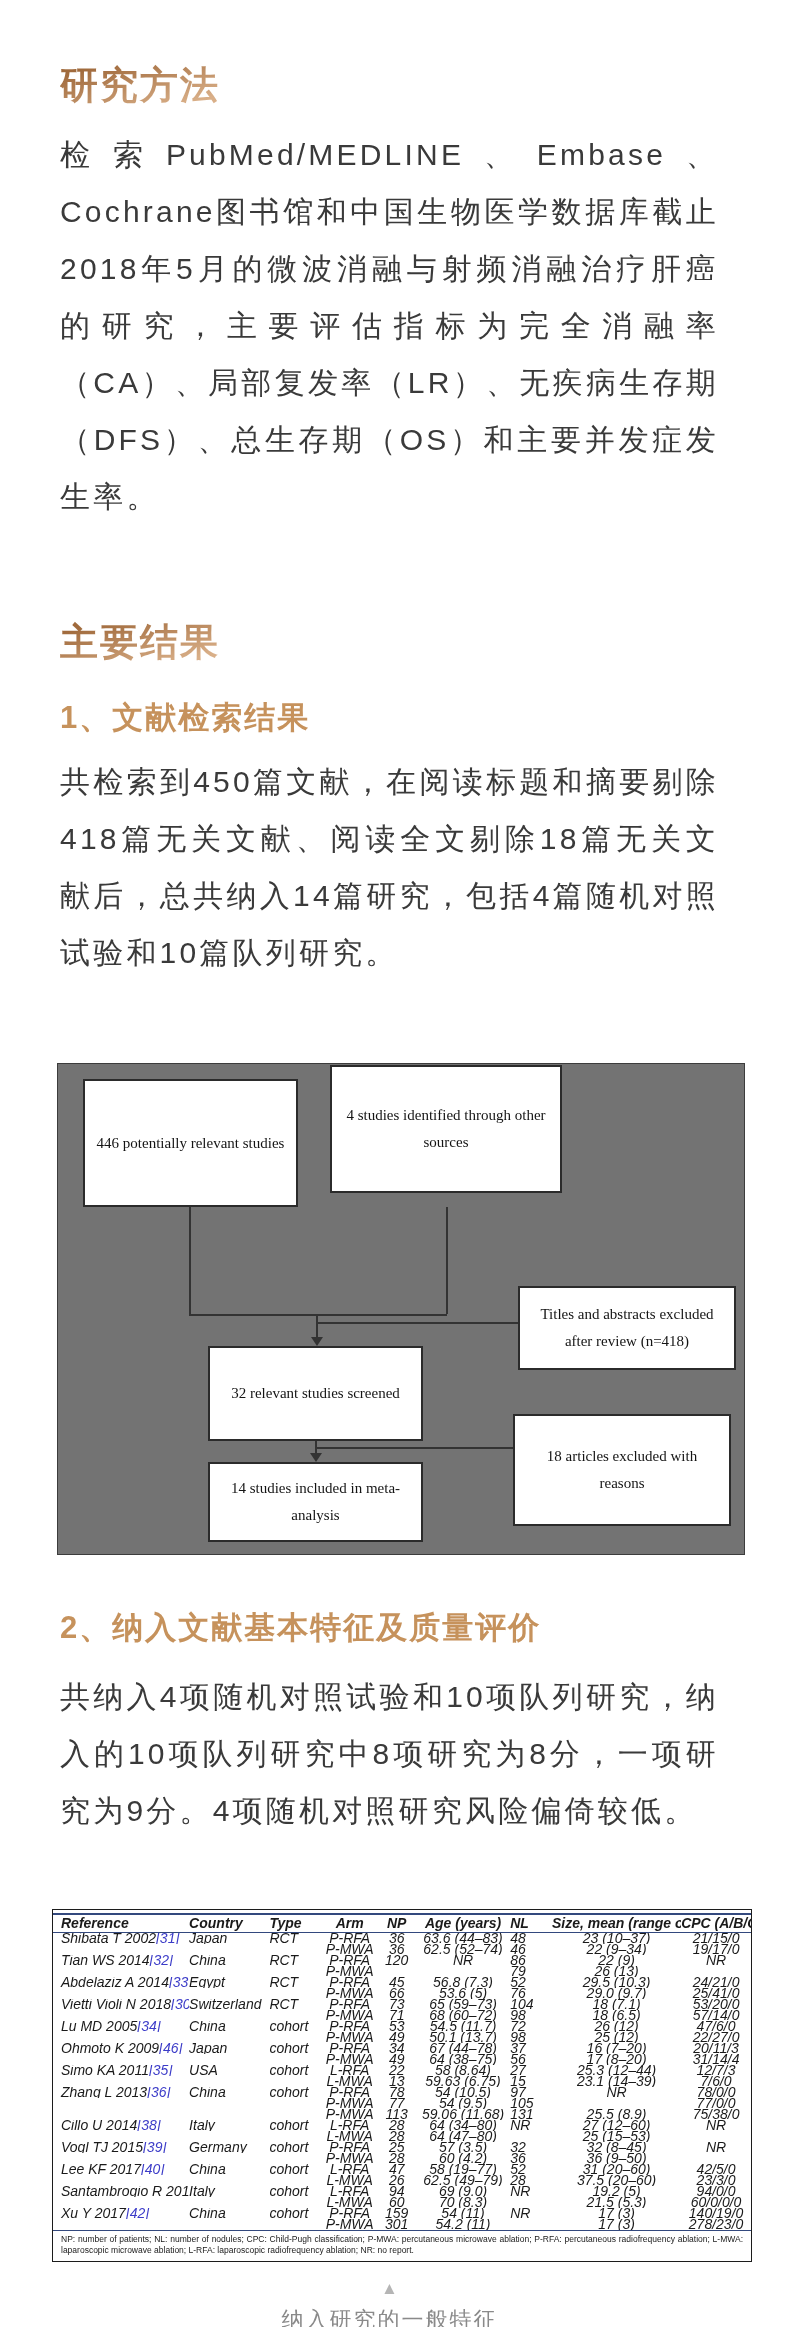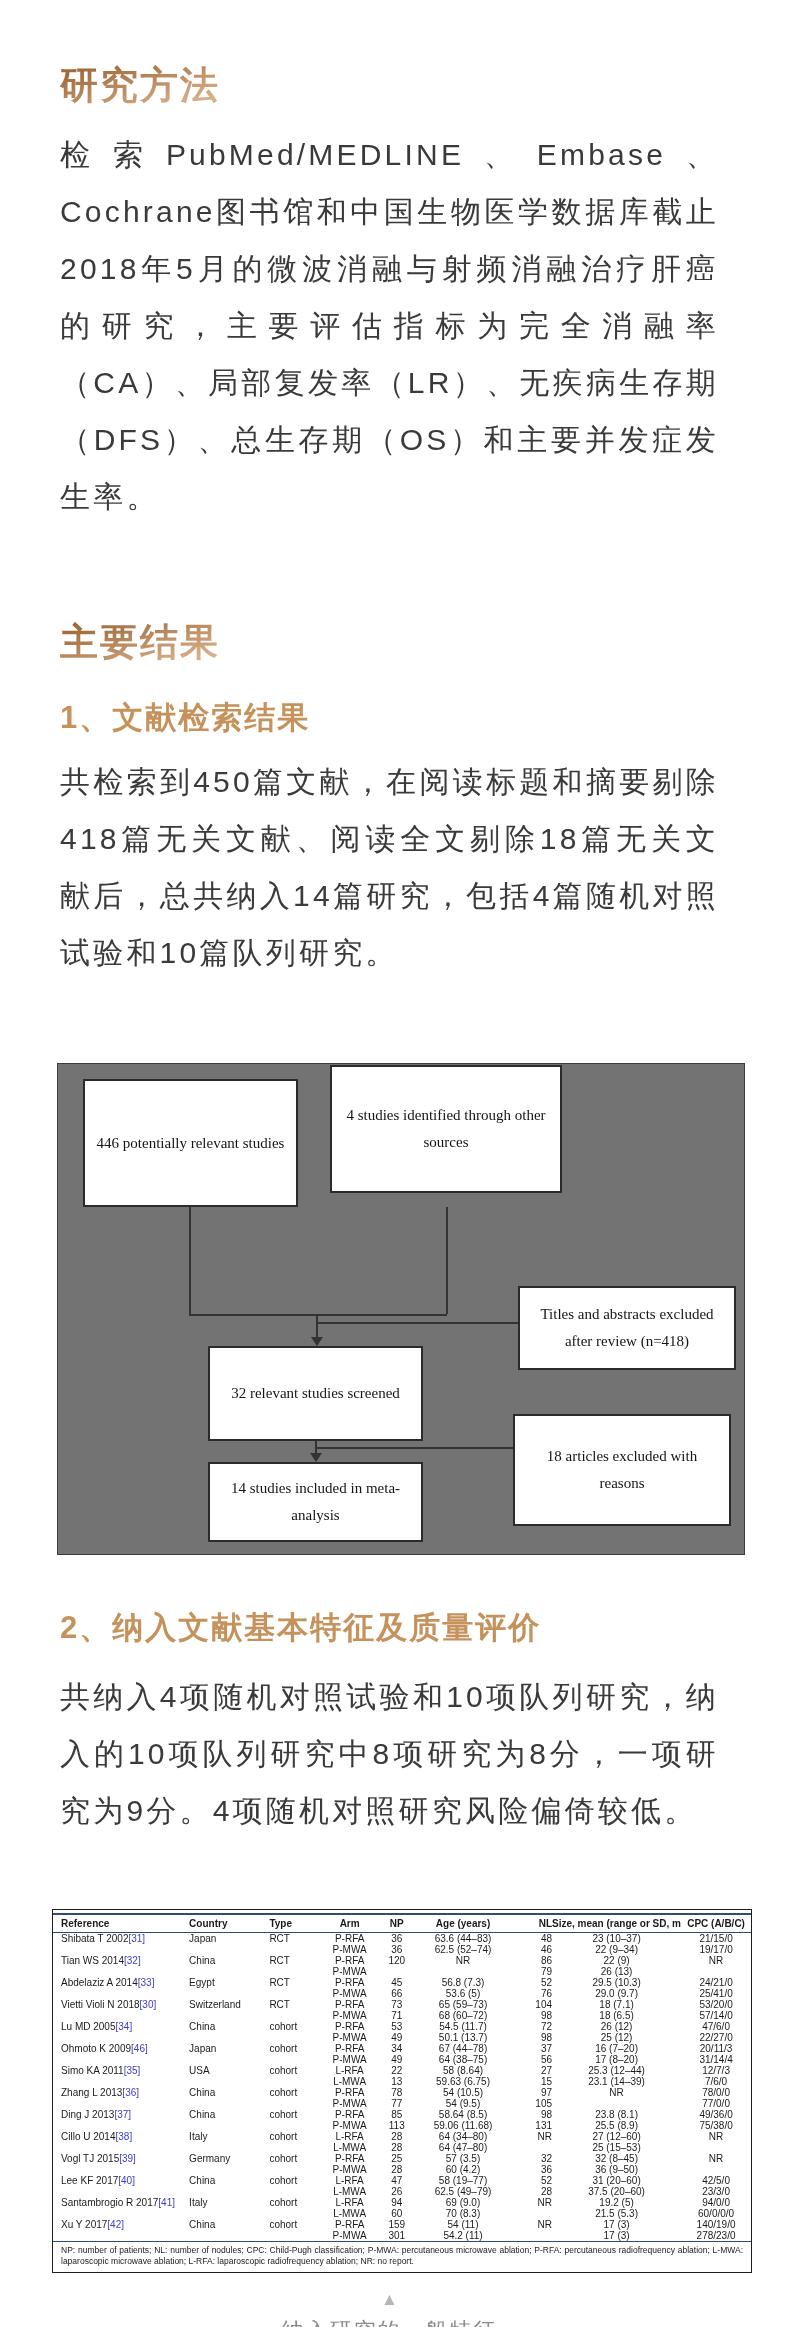--- a/index.html
+++ b/index.html
@@ -84,37 +84,37 @@
   .a1{left:253px;top:273px;}
   .a2{left:252px;top:389px;}
 
   
   .study-table-wrap{
     margin:70px 0 0 -8px;width:700px;background:#fff;
     border:1px solid #1c1c1c;padding:3px 0 0 0;
   }
   table.study{
     width:100%;table-layout:fixed;border-collapse:collapse;
-    font-size:10px;color:#1a1a1a;
+    font-size:14px;color:#1a1a1a;font-style:italic;
   }
   table.study th{
     font-weight:700;border-top:2px solid var(--rule-navy);
     border-bottom:1.5px solid var(--rule-navy);
     padding:3px 0;line-height:11px;white-space:nowrap;overflow:hidden;
   }
   table.study td{
     padding:0;line-height:11px;height:11px;white-space:nowrap;overflow:hidden;
   }
   table.study th:nth-child(1),table.study td:nth-child(1){width:19.5%;text-align:left;padding-left:8px;}
   table.study th:nth-child(2),table.study td:nth-child(2){width:11.5%;text-align:left;}
   table.study th:nth-child(3),table.study td:nth-child(3){width:7.5%;text-align:left;}
   table.study th:nth-child(4),table.study td:nth-child(4){width:8%;text-align:center;}
   table.study th:nth-child(5),table.study td:nth-child(5){width:5.5%;text-align:center;}
   table.study th:nth-child(6),table.study td:nth-child(6){width:13.5%;text-align:center;}
-  table.study th:nth-child(7),table.study td:nth-child(7){width:6%;text-align:right;}
+  table.study th:nth-child(7),table.study td:nth-child(7){width:6%;text-align:left;}
   table.study th:nth-child(8),table.study td:nth-child(8){width:18.5%;text-align:center;}
   table.study th:nth-child(9),table.study td:nth-child(9){width:10%;text-align:center;}
   .cite{color:var(--cite-blue);}
   .table-footnote{
     border-top:1.5px solid var(--rule-navy);
     font-size:8.5px;line-height:11px;color:#1a1a1a;
     padding:3px 8px 5px 8px;text-align:justify;
   }
 
   
@@ -354,31 +354,20 @@
             <td></td>
             <td></td>
             <td>P-MWA</td>
             <td>77</td>
             <td>54 (9.5)</td>
             <td>105</td>
             <td></td>
             <td>77/0/0</td>
           </tr>
           <tr>
-            <td>Ding J 2013<span class="cite">[37]</span></td>
-            <td>China</td>
-            <td>cohort</td>
-            <td>P-RFA</td>
-            <td>85</td>
-            <td>58.64 (8.5)</td>
-            <td>98</td>
-            <td>23.8 (8.1)</td>
-            <td>49/36/0</td>
-          </tr>
-          <tr>
             <td></td>
             <td></td>
             <td></td>
             <td>P-MWA</td>
             <td>113</td>
             <td>59.06 (11.68)</td>
             <td>131</td>
             <td>25.5 (8.9)</td>
             <td>75/38/0</td>
           </tr>

